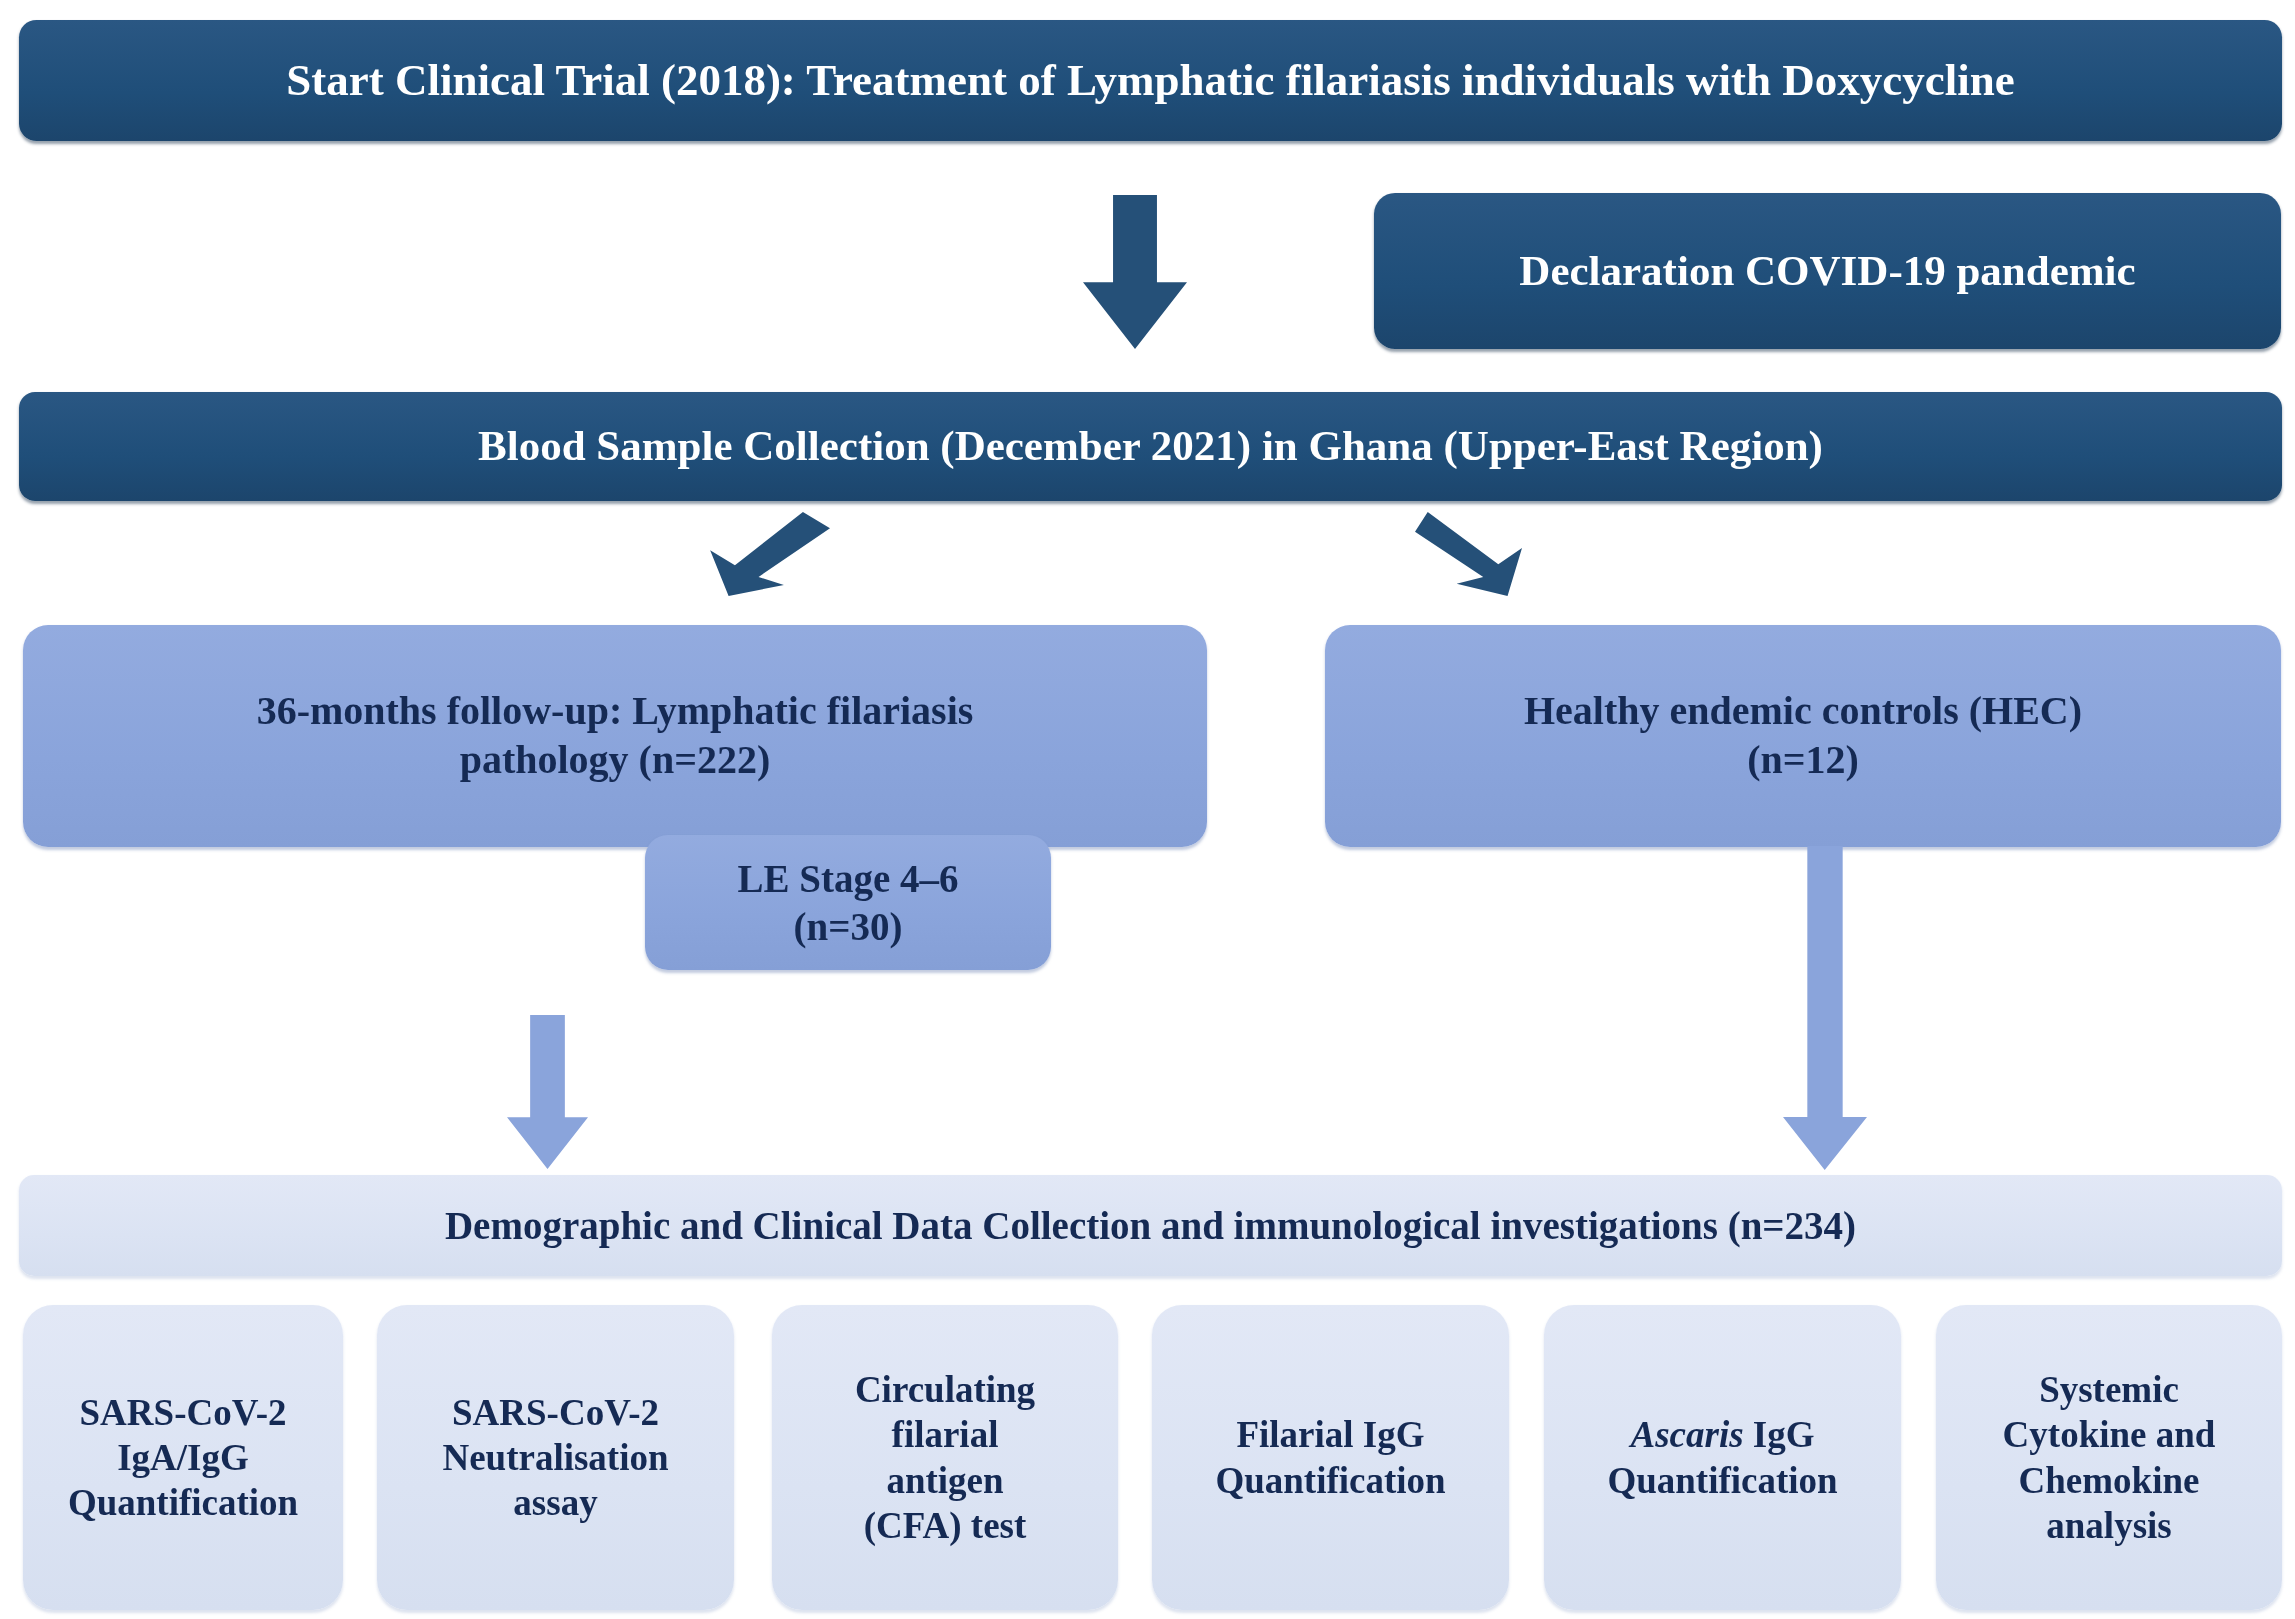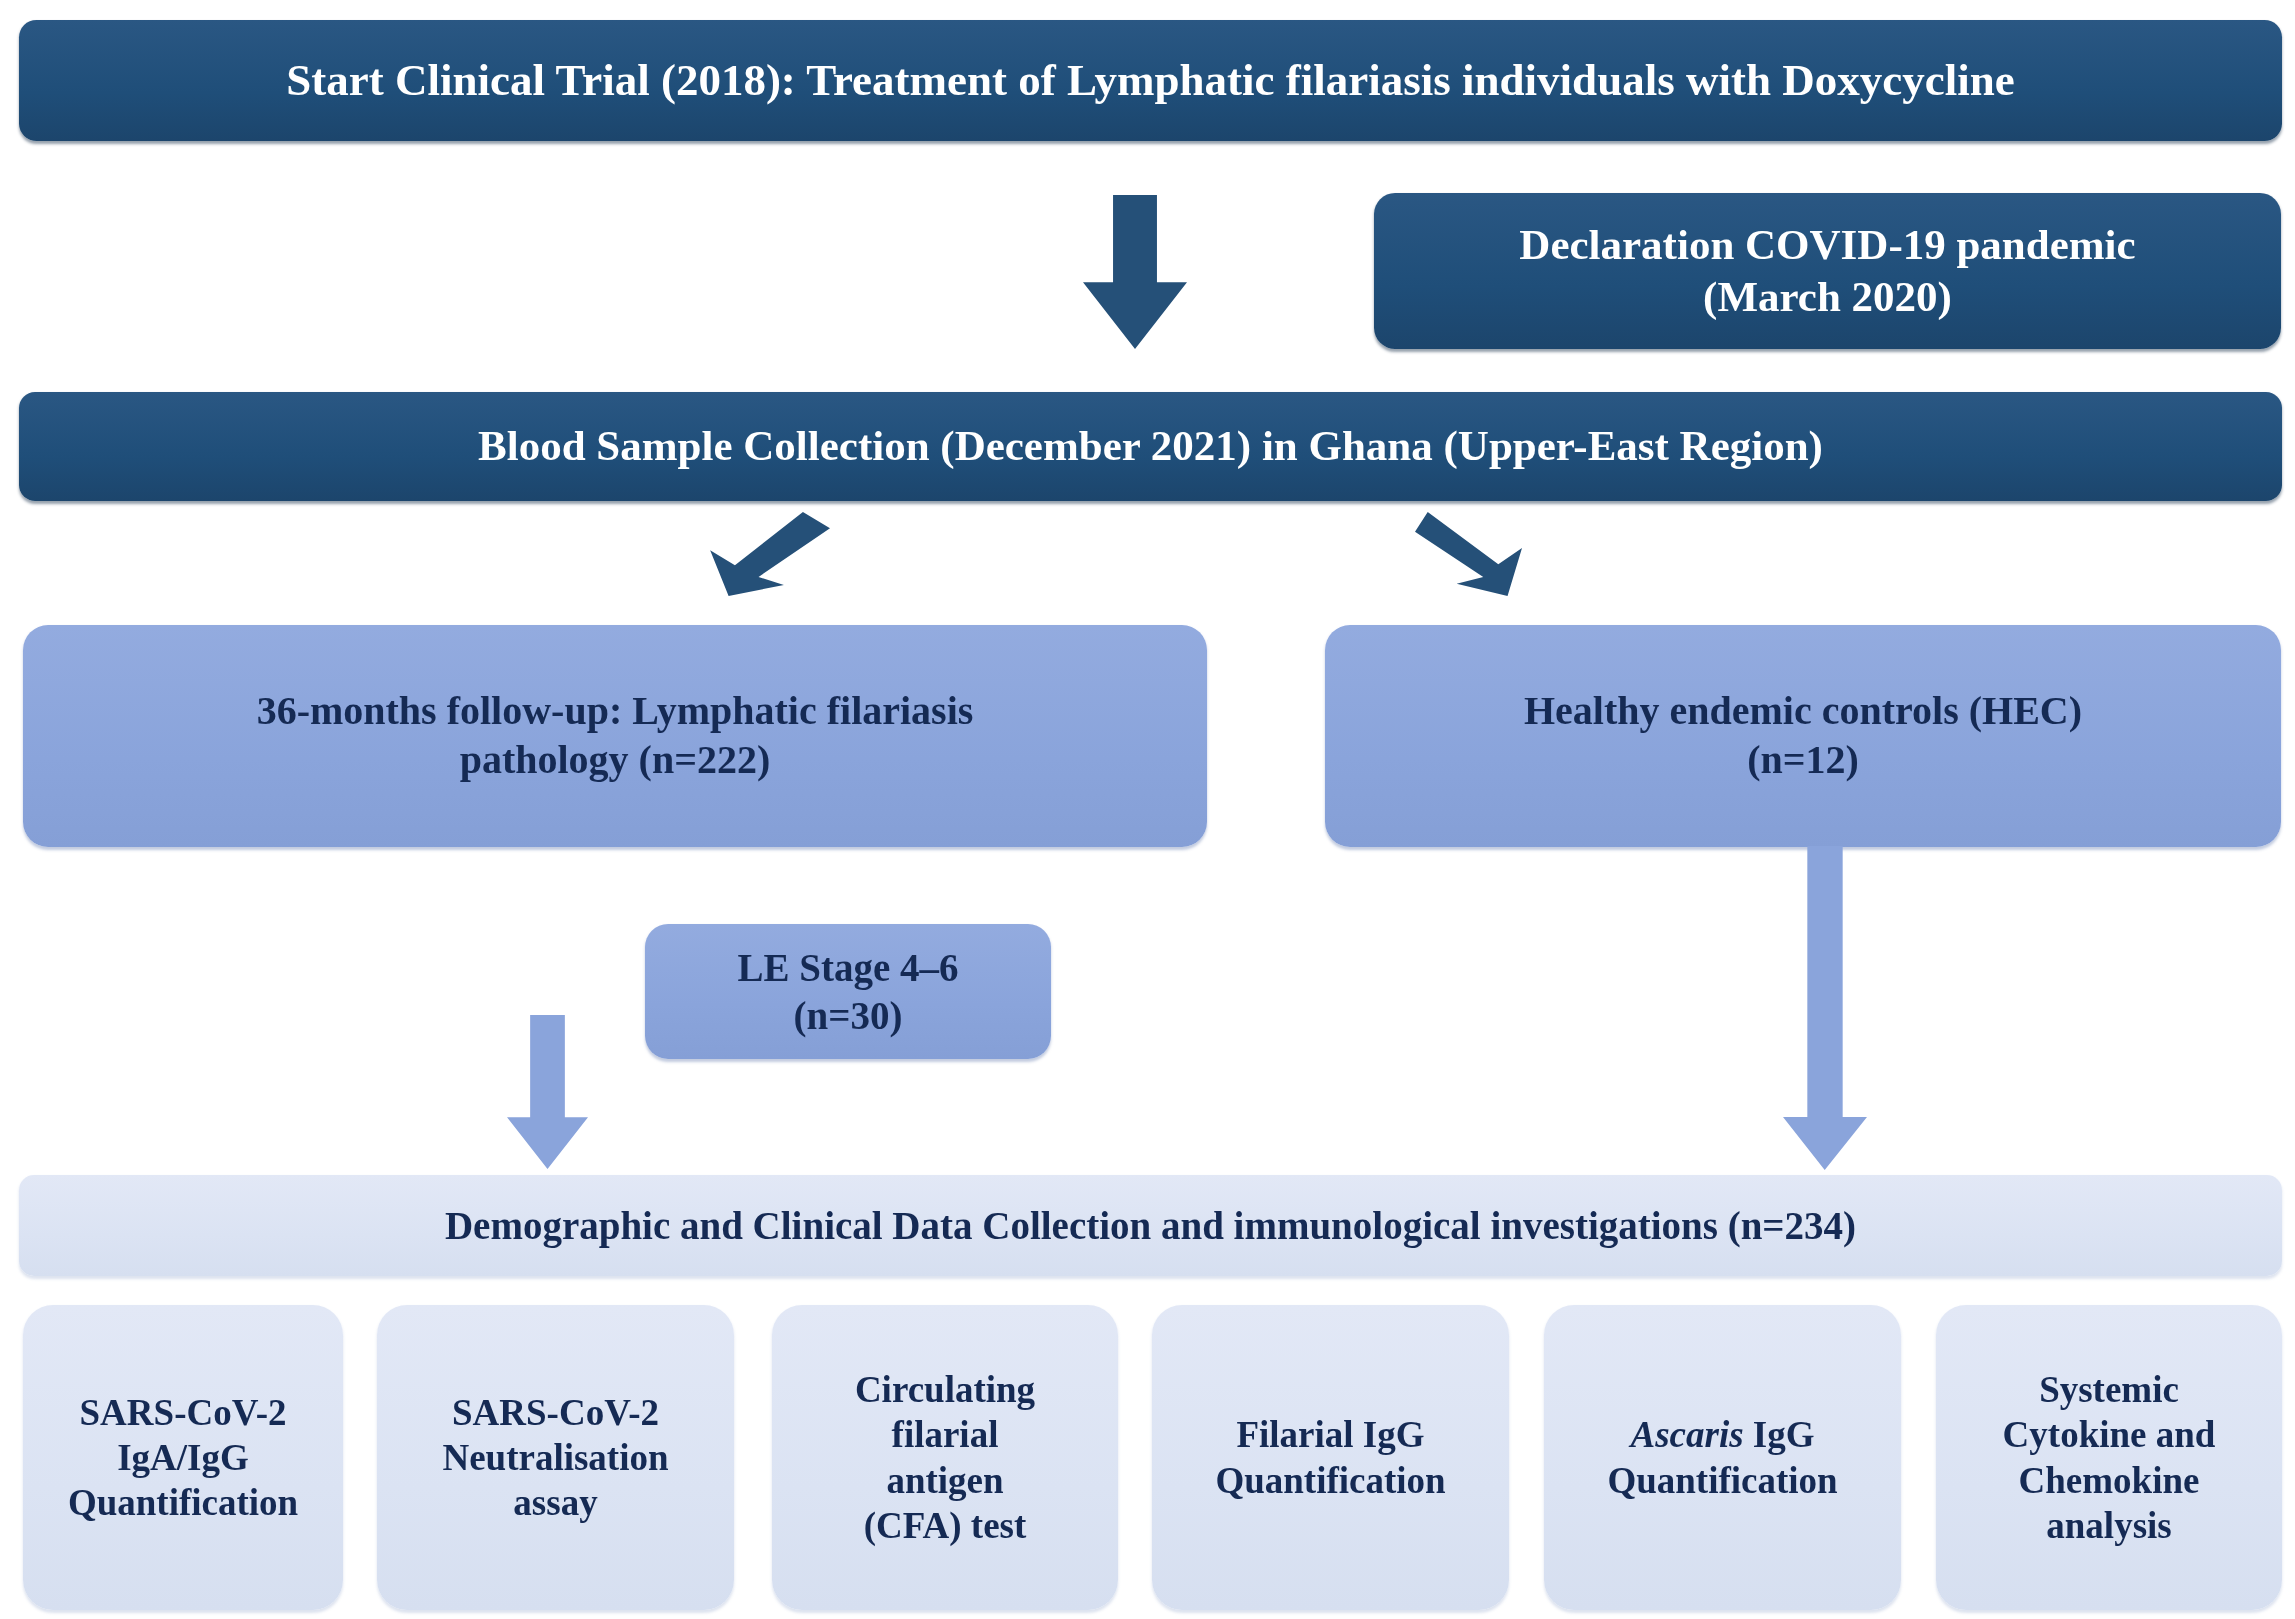--- a/index.html
+++ b/index.html
@@ -45,21 +45,21 @@
     box-shadow:0 2.3px 2.9px rgba(180,192,220,.45);
   }
 
   
   #title-bar      {left:19px;  top:20px;   width:2263px; height:121px; font-size:45px;  border-radius:17.3px;}
   #covid-box      {left:1374px;top:193px;  width:907px; height:156px; font-size:43px;  border-radius:21px;}
   #blood-bar      {left:19px;  top:392px;  width:2263px; height:109px; font-size:43px;  border-radius:16px;}
   #le-followup    {left:23px;  top:625px; width:1184px; height:222px; font-size:40px;  border-radius:25px;}
   #hec-box        {left:1325px;top:625px; width:956px; height:222px; font-size:40px;  border-radius:25px;}
   #le-stage-a     {left:72px; top:879px; width:406px;  height:135px; font-size:39px;  border-radius:23px;}
-  #le-stage-b     {left:645px;top:924px; width:406px;  height:135px; font-size:39px;  border-radius:23px;}
+  #le-stage-b     {left:645px;top:835px; width:406px;  height:135px; font-size:39px;  border-radius:23px;}
   #demographics   {left:19px;  top:1175px; width:2263px; height:101px; font-size:39px;  border-radius:15px;justify-content:flex-end;}
 
   .assay{top:1305px;height:305px;font-size:37px;border-radius:30px;padding:3.5px 5.8px;}
   #assay-0{left:23px;  width:320px;}
   #assay-1{left:377px; width:357px;}
   #assay-2{left:772px;width:346px;}
   #assay-3{left:1152px;width:357px;}
   #assay-4{left:1544px;width:357px;}
   #assay-5{left:1936px;width:346px;}
 
@@ -87,21 +87,20 @@
 
   <div class="arrow" id="arrow-title-to-blood">
     <svg viewBox="0 0 180 268" preserveAspectRatio="none">
       <polygon points="52,0 128,0 128,152 180,152 90,268 0,152 52,152" fill="#255078"></polygon>
     </svg>
   </div>
 
   <div class="node dark" id="covid-box">
     <div>
       <span class="txt">Declaration COVID-19 pandemic</span>
-      <span class="txt">(March 2020)</span>
     </div>
   </div>
 
   <div class="node dark" id="blood-bar">
     <span class="txt">Blood Sample Collection (December 2021) in Ghana (Upper-East Region)</span>
   </div>
 
   <div class="arrow" id="arrow-blood-to-le">
     <svg viewBox="0 0 210 145" preserveAspectRatio="none">
       <polygon points="163,0 210,28 86,112 130,126 34,145 2,66 45,92" fill="#255078"></polygon>

